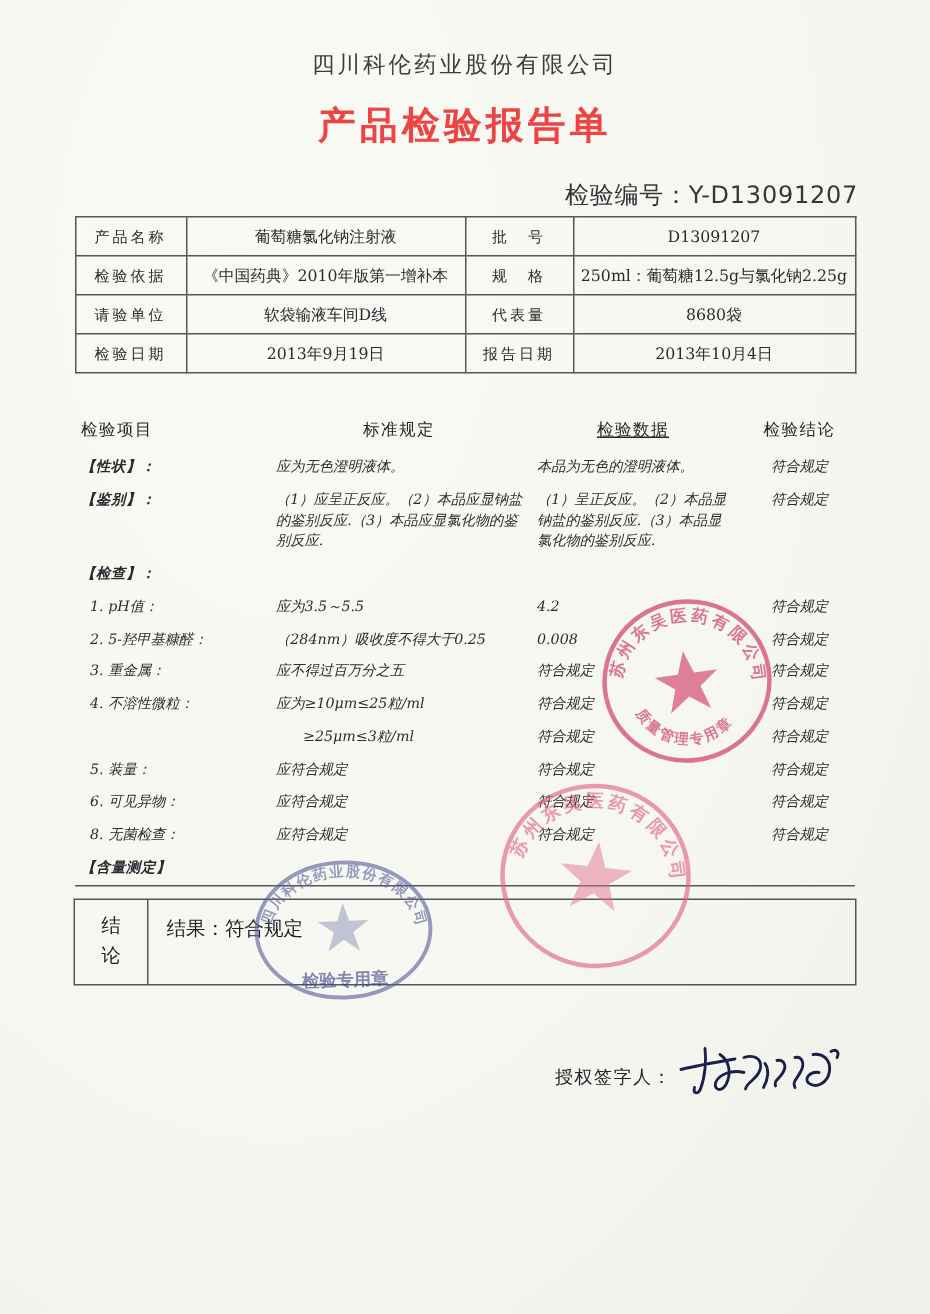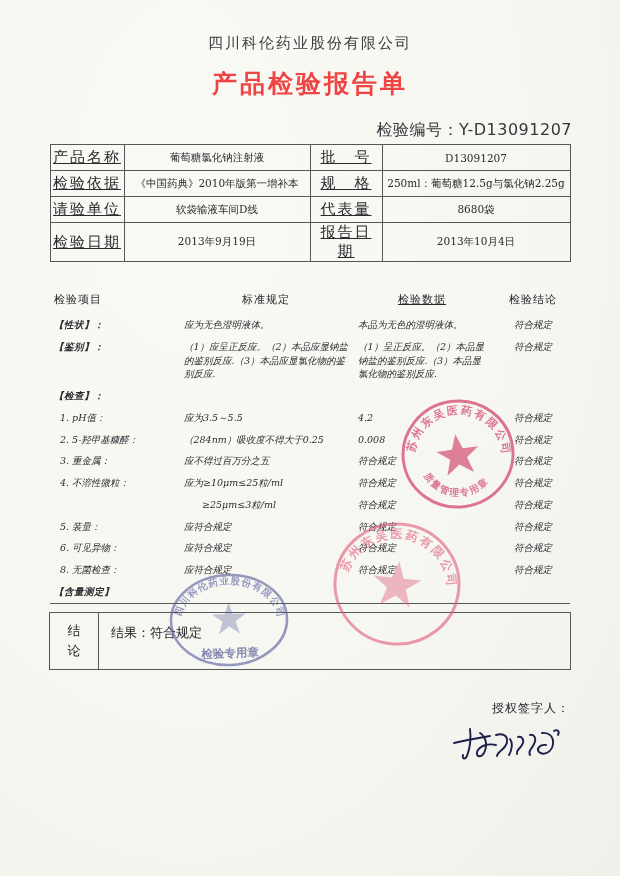--- a/index.html
+++ b/index.html
@@ -70,22 +70,21 @@
     border: 1px solid #55555c;
     height: 25px;
     font-size: 10.5px;
     text-align: center;
     color: #2a2a30;
     padding: 0 2px;
     font-family: "DejaVu Serif", "Liberation Serif", serif;
   }
   .info-table td.lbl {
     letter-spacing: 2px;
-    font-size: 15px;
-    text-decoration: underline;
+    font-size: 10px;
   }
   .c-lbl1 { width: 74px; }
   .c-val1 { width: 186px; }
   .c-lbl2 { width: 72px; }
   .c-val2 { width: 188px; }
   .spec-val { font-size: 9.5px; letter-spacing: 0; }
 
   
   .main-table {
     width: 520px;
@@ -169,21 +168,20 @@
   }
 
   
   .sign-row {
     width: 520px;
     margin: 30px auto 0 auto;
     display: flex;
     justify-content: flex-end;
     align-items: flex-end;
     position: relative;
-    flex-direction: column;
   }
   .sign-label {
     font-family: "DejaVu Serif", "Liberation Serif", serif;
     font-size: 12px;
     color: #23232a;
     letter-spacing: 1px;
   }
   .signature {
     width: 120px;
     height: 40px;

